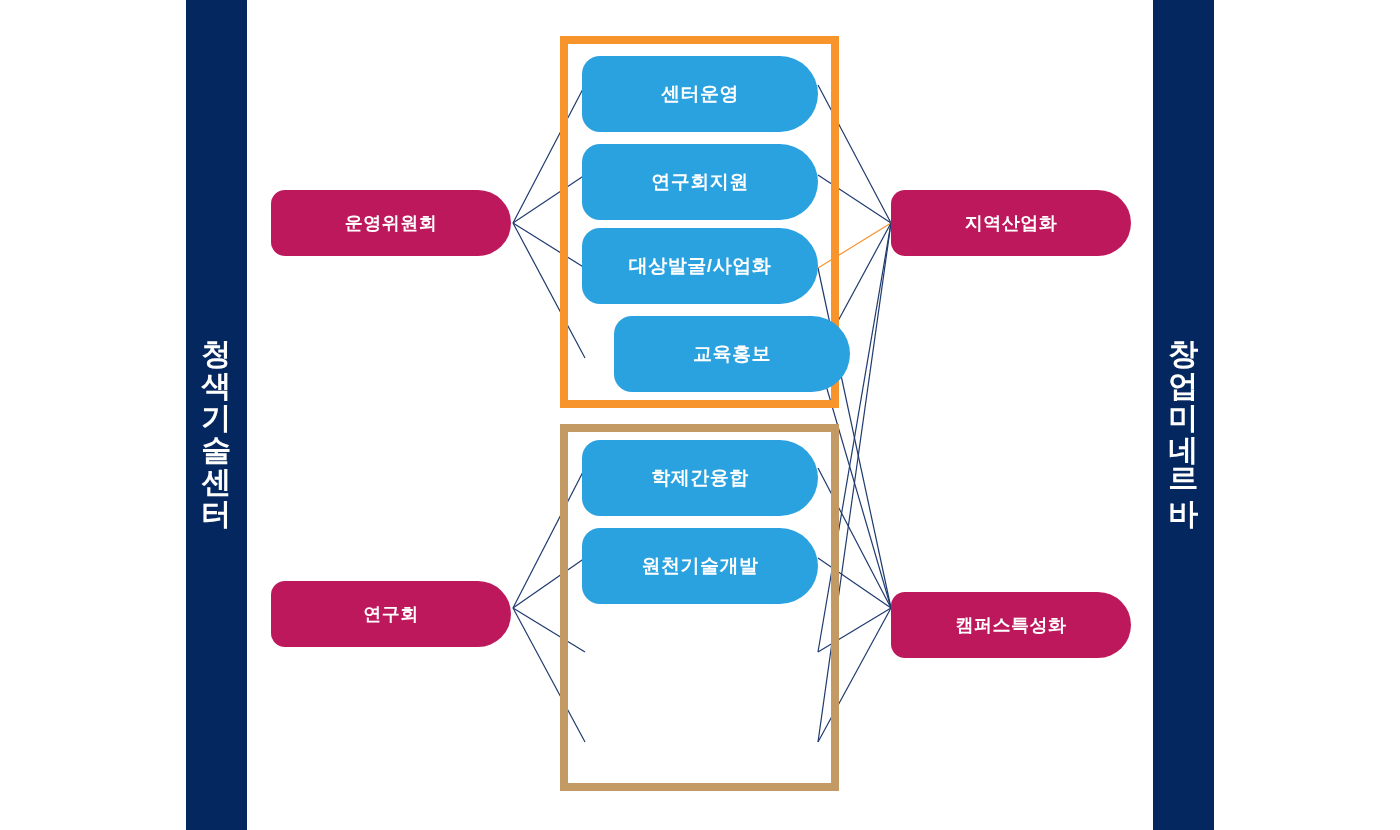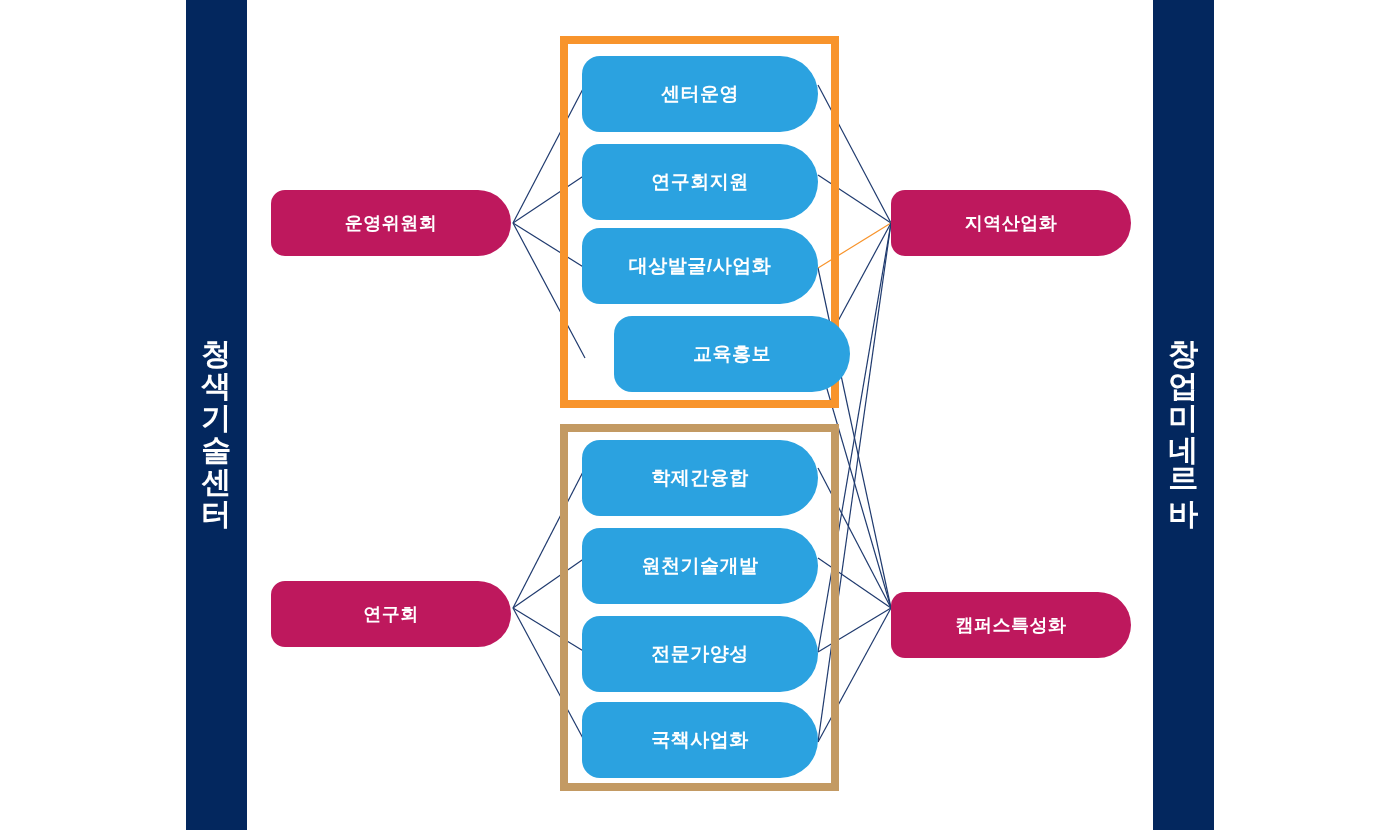--- a/index.html
+++ b/index.html
@@ -140,16 +140,14 @@
   <div class="node node-main" style="left:891px; top:190px;">지역산업화</div>
   <div class="node node-main" style="left:891px; top:592px;">캠퍼스특성화</div>
 
   <div class="node node-sub" style="left:582px; top:56px;">센터운영</div>
   <div class="node node-sub" style="left:582px; top:228px;">대상발굴/사업화</div>
   <div class="node node-sub" style="left:582px; top:144px;">연구회지원</div>
   <div class="node node-sub" style="left:614px; top:316px;">교육홍보</div>
 
   <div class="node node-sub" style="left:582px; top:528px;">원천기술개발</div>
   <div class="node node-sub" style="left:582px; top:440px;">학제간융합</div>
-  <div class="node node-sub" style="left:582px; top:616px;">전문가양성</div>
-  <div class="node node-sub" style="left:582px; top:702px;">국책사업화</div>
 
 </div>
 
 </body></html>

